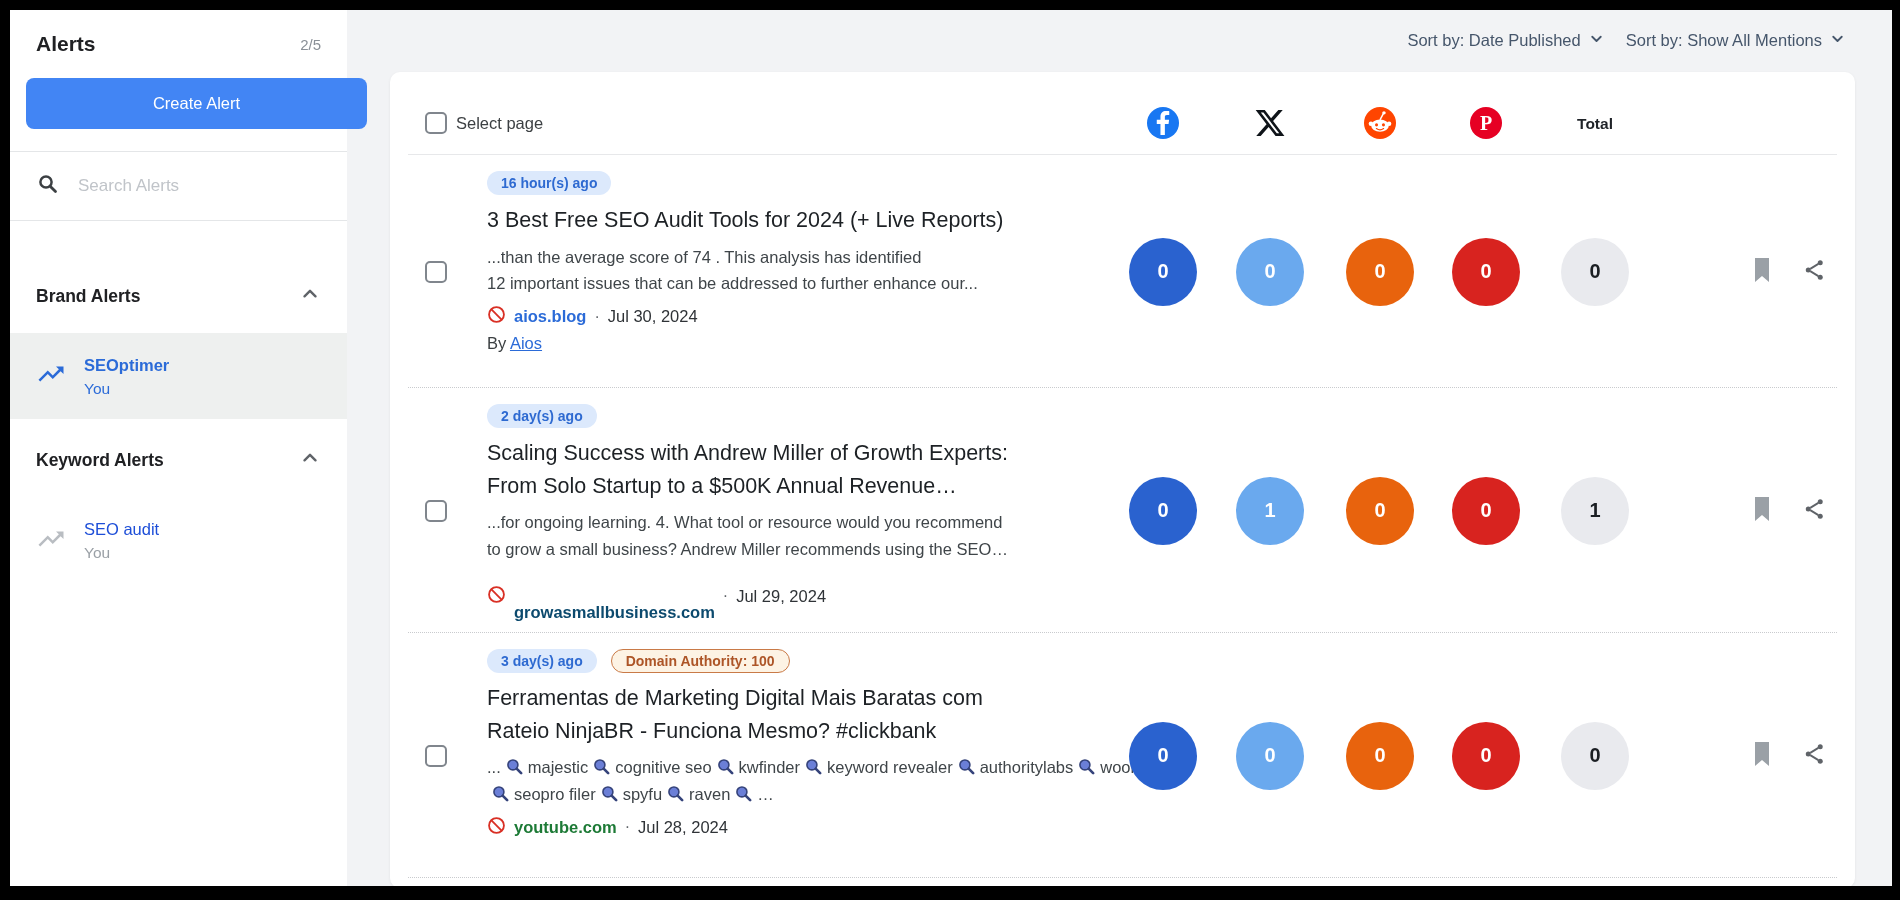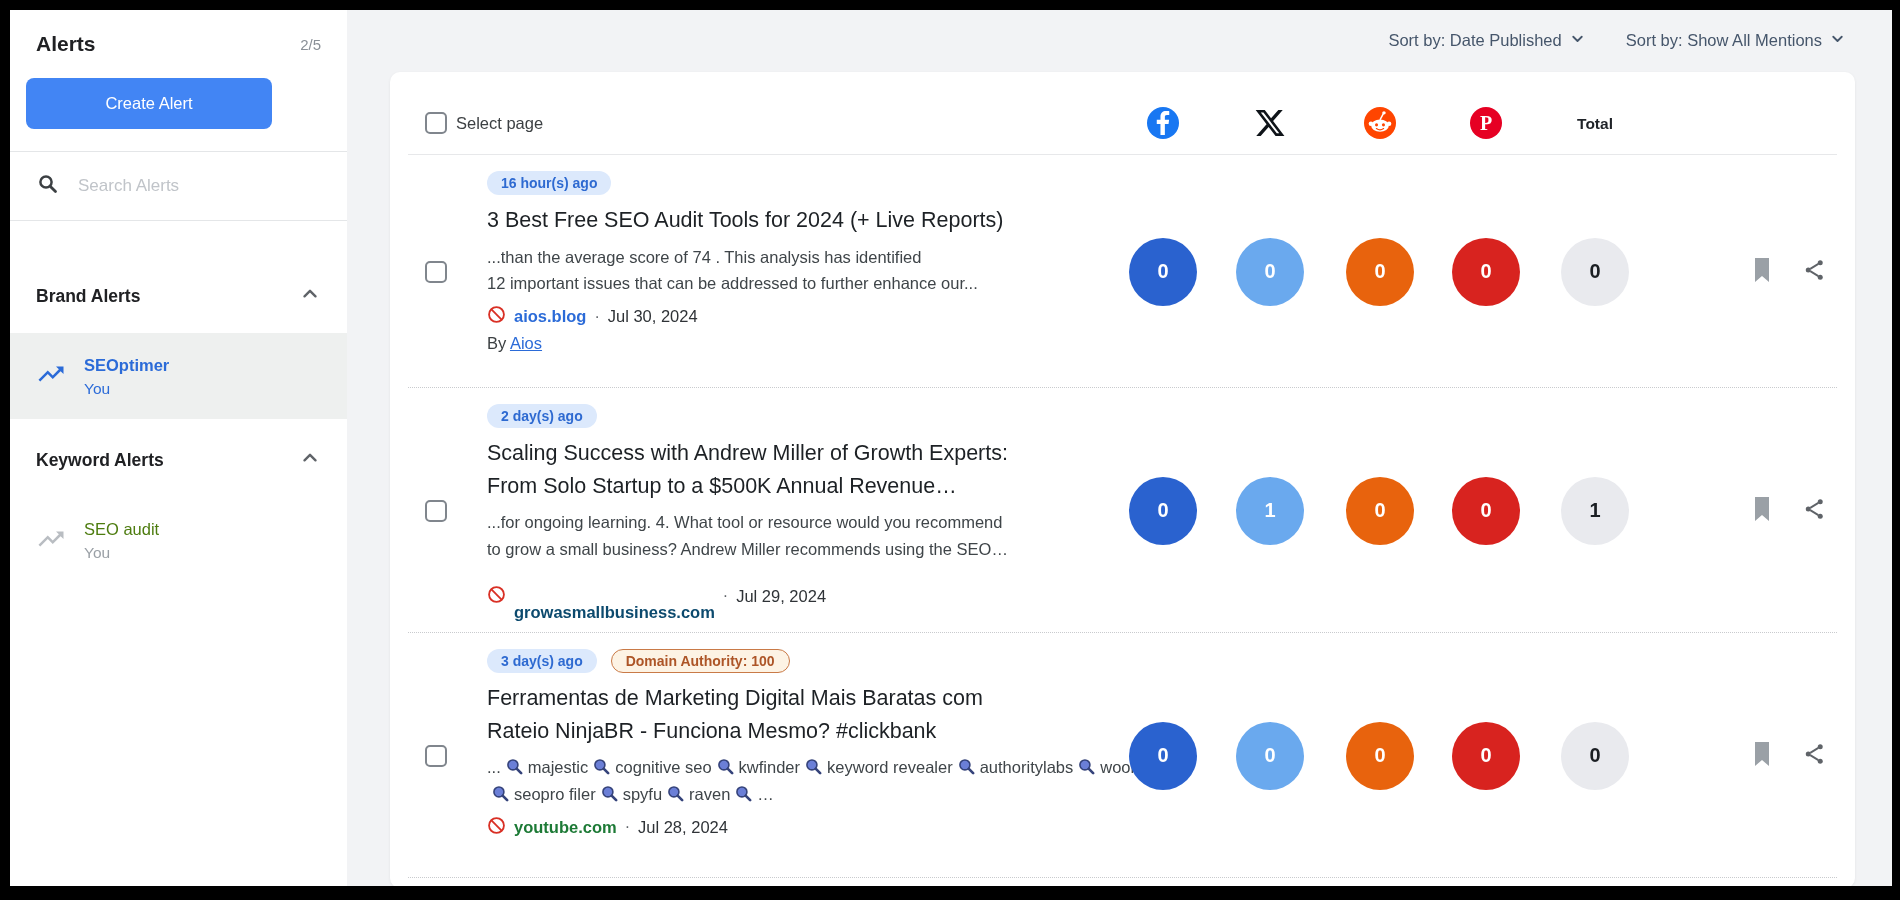--- a/index.html
+++ b/index.html
@@ -5,38 +5,38 @@
   * { margin:0; padding:0; box-sizing:border-box; }
   body { font-family:"Liberation Sans", sans-serif; background:#000; width:1900px; height:900px; overflow:hidden; }
   .frame { width:1900px; height:900px; background:#000; padding:10px 8px 14px 10px; }
   .screen { position:relative; width:100%; height:100%; background:#f2f3f5; overflow:hidden; }
 
   
   .sidebar { position:absolute; left:0; top:0; width:337px; height:100%; background:#fff; }
   .sb-head { display:flex; align-items:center; justify-content:space-between; padding:22px 26px 0 26px; }
   .sb-title { font-size:21px; font-weight:bold; color:#202124; }
   .sb-counter { font-size:15px; color:#8a9097; }
-  .create-btn { display:block; margin:22px 16px 0 16px; width:246px; height:51px; background:#4285f4; color:#fff;
+  .create-btn { display:block; margin:22px 16px 0 16px; width:341px; height:51px; background:#4285f4; color:#fff;
     font-size:16.5px; border:none; border-radius:8px; cursor:pointer; font-family:inherit; }
   .sb-divider { border-top:1px solid #e4e6e8; margin-top:22px; }
   .search-row { display:flex; align-items:center; gap:18px; padding:20px 26px; border-bottom:1px solid #e4e6e8; }
   .search-row input { border:none; outline:none; font-size:17px; color:#3c4043; font-family:inherit; width:220px; }
   .search-row input::placeholder { color:#c0c4c9; }
   .section-head { display:flex; align-items:center; justify-content:space-between; padding:0 26px; margin-top:62px; }
   .section-head.second { margin-top:28px; }
   .section-label { font-size:17.5px; font-weight:bold; color:#202124; }
   .alert-item { display:flex; align-items:center; gap:18px; padding:20px 26px; margin-top:24px; }
   .alert-item.active { background:#eef0ef; }
   .alert-name { font-size:16.5px; font-weight:bold; color:#2b6bd8; line-height:1.5; }
   .alert-sub { font-size:15.5px; color:#2b6bd8; line-height:1.4; }
-  .alert-item.inactive .alert-name { color:#4d7c0f; font-weight:normal; font-size:16.5px; }
+  .alert-item.inactive .alert-name { color:#1d4ed8; font-weight:normal; font-size:16.5px; }
   .alert-item.inactive .alert-sub { color:#9aa0a6; }
 
   
-  .sortbar { position:absolute; top:20px; right:46px; display:flex; gap:40px; align-items:center; }
+  .sortbar { position:absolute; top:20px; right:46px; display:flex; gap:21px; align-items:center; }
   .sort-item { display:flex; align-items:center; gap:7px; font-size:16.5px; color:#46566b; cursor:pointer; }
 
   
   .card { position:absolute; left:380px; top:62px; width:1465px; height:816px; background:#fff; border-radius:10px;
     box-shadow:0 1px 3px rgba(60,64,67,.08); }
   .card-head { position:relative; height:83px; }
   .card-head .head-divider { position:absolute; bottom:0; left:18px; right:18px; border-top:1px solid #e7e8ea; }
   .checkbox { width:22px; height:22px; border:2px solid #80868d; border-radius:5px; background:#fff; cursor:pointer; }
   .head-checkbox { position:absolute; left:35px; top:40px; }
   .select-page { position:absolute; left:66px; top:42px; font-size:16.5px; color:#3c4043; }

